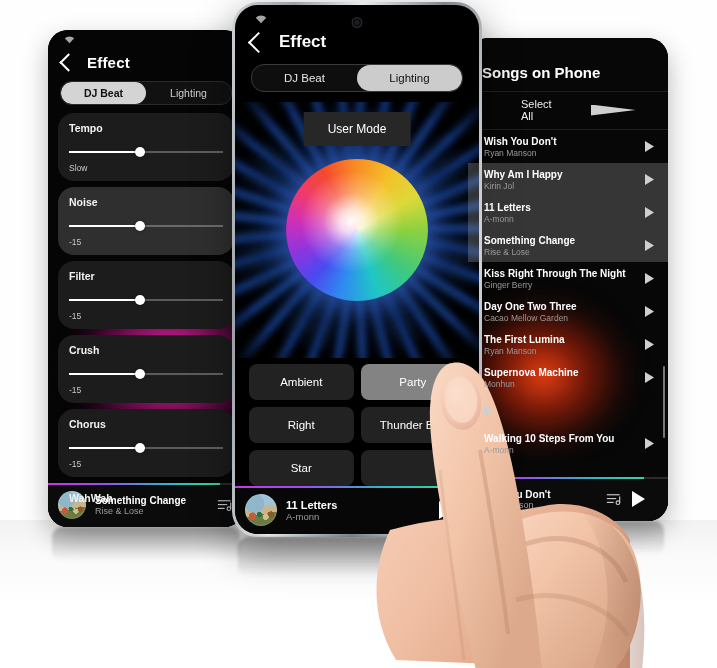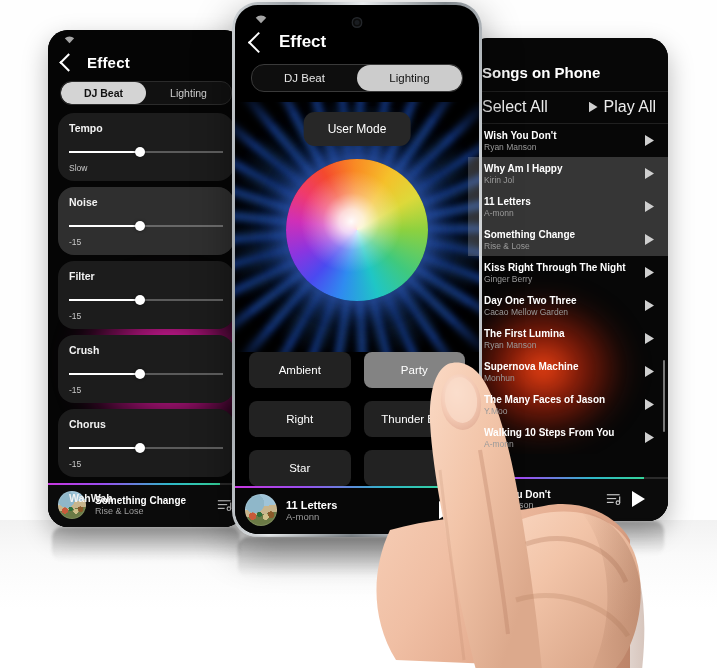--- a/index.html
+++ b/index.html
@@ -72,21 +72,21 @@
   .playbtn{width:0;height:0;border-left:13px solid #fff;border-top:8px solid transparent;
       border-bottom:8px solid transparent;flex:0 0 13px;}
 
   
   #phone-right{left:468px;top:38px;width:200px;height:483px;border-radius:20px;
     box-shadow:0 10px 26px rgba(0,0,0,.28);}
   #phone-right .screen{background:#070707;}
   .rp-title{color:#fff;font-size:15px;font-weight:bold;padding:26px 0 10px 14px;}
   .rp-bar{display:flex;align-items:center;justify-content:space-between;
      padding:6px 12px 7px 14px;border-top:1px solid #202020;border-bottom:1px solid #202020;}
-  .rp-bar span{color:#ededed;font-size:16px;}
+  .rp-bar span{color:#ededed;font-size:11px;padding-left:39px;}
   .playall{display:flex;align-items:center;gap:6px;}
   .tri-outline{width:9px;height:11px;position:relative;}
   .tri-outline:before{content:"";position:absolute;inset:0;
      clip-path:polygon(0 0,100% 50%,0 100%);
      background:linear-gradient(#cfcfcf,#cfcfcf);}
   .songs{position:relative;overflow:hidden;}
   .rglow{position:absolute;left:-30px;right:-20px;top:130px;height:230px;pointer-events:none;
      background:radial-gradient(ellipse 120px 105px at 42% 50%, rgba(255,70,20,.92) 0%, rgba(210,40,10,.55) 34%, rgba(90,18,5,.2) 66%, rgba(0,0,0,0) 82%);
      filter:blur(8px);}
   .song{position:relative;z-index:2;display:flex;align-items:center;justify-content:space-between;
@@ -130,24 +130,24 @@
   .wheel{position:absolute;left:50%;top:50%;width:142px;height:142px;margin:-71px 0 0 -71px;
      border-radius:50%;
      background:
       radial-gradient(circle at 46% 44%, rgba(255,255,255,.98) 0%, rgba(255,255,255,.80) 11%, rgba(255,255,255,.30) 26%, rgba(255,255,255,0) 46%),
       conic-gradient(from 90deg,
         #8dd13f 0deg, #3fc97e 40deg, #1fc6c6 72deg, #2f8bf0 104deg,
         #4a4af0 132deg, #8a35e0 158deg, #cf2fb8 188deg, #ef3a6e 214deg,
         #f4492e 240deg, #f98a24 268deg, #f5c02a 300deg, #ddd93a 330deg, #8dd13f 360deg);
      box-shadow:0 0 26px rgba(80,140,255,.55), 0 0 62px rgba(30,70,200,.45);}
   .usermode{position:absolute;left:50%;transform:translateX(-50%);top:10px;z-index:3;
-     background:#272727;color:#fff;font-size:12px;border-radius:11px;
+     background:#272727;color:#fff;font-size:12px;border-radius:0;
      padding:10px 24px;white-space:nowrap;}
   .modes{position:absolute;left:0;right:0;bottom:48px;padding:0 14px 0 14px;
-     display:grid;grid-template-columns:1fr 1fr;gap:13px;background:#000;}
+     display:grid;grid-template-columns:1fr 1fr;gap:7px;background:#000;}
   .mode{height:36px;border-radius:8px;background:#222;color:#fff;font-size:11.5px;
      display:flex;align-items:center;justify-content:center;}
   .mode.sel{background:rgba(225,225,225,.58);color:#fff;}
   #phone-center .player{height:48px;background:#070707;}
   #phone-center .art{width:32px;height:32px;flex:0 0 32px;}
   #phone-center .pl-t{font-size:11px;}
   #phone-center .pl-a{font-size:9.5px;}
   #phone-center .playbtn{border-left:15px solid #fff;border-top:9.5px solid transparent;
      border-bottom:9.5px solid transparent;flex:0 0 15px;}
 
@@ -334,24 +334,20 @@
           <span class="tri-outline"></span>
         </div>
         <div class="song">
           <div>
               <div class="s-t">Supernova Machine</div>
                <div class="s-a">Monhun</div>
             </div>
           <span class="tri-outline"></span>
         </div>
         <div class="song">
-          <div>
-              <div class="s-t">The Many Faces of Jason</div>
-               <div class="s-a">Y.Moo</div>
-            </div>
           <span class="tri-outline"></span>
         </div>
         <div class="song">
           <div>
               <div class="s-t">Walking 10 Steps From You</div>
                <div class="s-a">A-monn</div>
             </div>
           <span class="tri-outline"></span>
         </div>
       </div>

